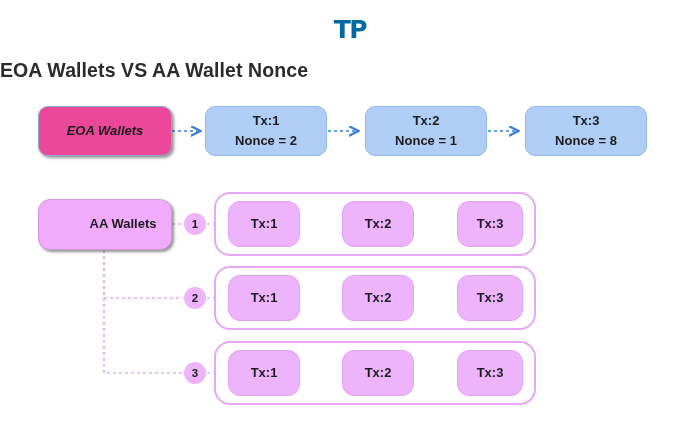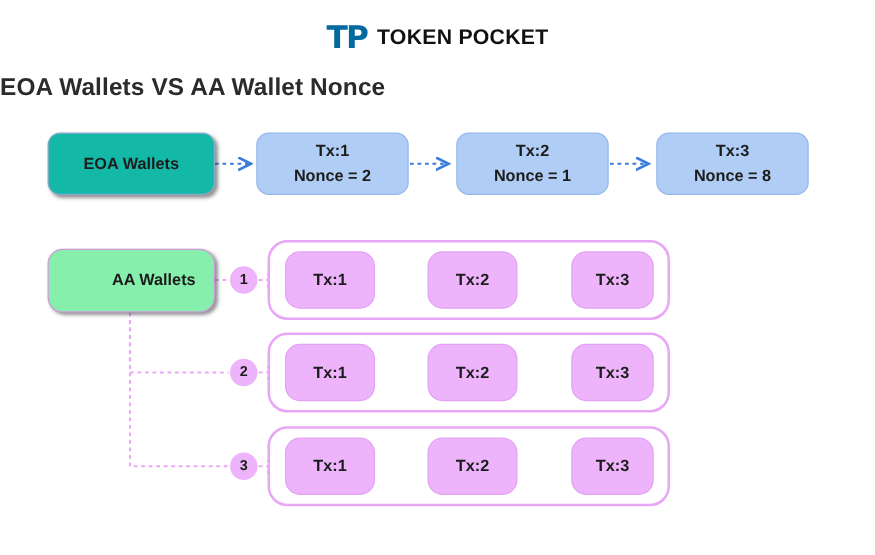--- a/index.html
+++ b/index.html
@@ -70,31 +70,32 @@
     line-height: 1.55;
     text-align: center;
     color: #1c1c1c;
   }
 
   .node-blue {
     background: #b0cdf5;
     border: 1px solid #93b8ea;
   }
   .node-blue.root {
-    background: #14b8a6;
+    background: #ec4899;
     border: 1px solid #8aa9cf;
     box-shadow: 2px 2px 3px rgba(60,60,60,0.55);
+    font-style: italic;
   }
   .node-pink {
     background: #edb4fb;
     border: 1px solid #e3a2f5;
     border-radius: 12px;
   }
   .node-pink.root {
-    background: #86efac;
+    background: #f0abfc;
     border: 1px solid #cf9ada;
     box-shadow: 2px 2px 3px rgba(60,60,60,0.55);
     padding-left: 36px;
   }
 
   
   .group-box {
     position: absolute;
     box-sizing: border-box;
     border: 2px solid #e9a6f7;
@@ -125,21 +126,20 @@
     width: 700px;
     height: 444px;
     pointer-events: none;
   }
 </style>
 </head>
 <body>
 
 <div class="brand">
   <span class="brand-mark">TP</span>
-  <span class="brand-name">TOKEN POCKET</span>
 </div>
 
 <div class="page-title">EOA Wallets VS AA Wallet Nonce</div>
 
 <svg class="wires" viewBox="0 0 700 444" xmlns="http://www.w3.org/2000/svg">
   <defs>
     <marker id="arrB" markerWidth="7" markerHeight="7" refX="5" refY="3" orient="auto">
       <path d="M0,0 L6,3 L0,6" fill="none" stroke="#3b7dd8" stroke-width="1.3"></path>
     </marker>
     <marker id="arrP" markerWidth="7" markerHeight="7" refX="5" refY="3" orient="auto">

